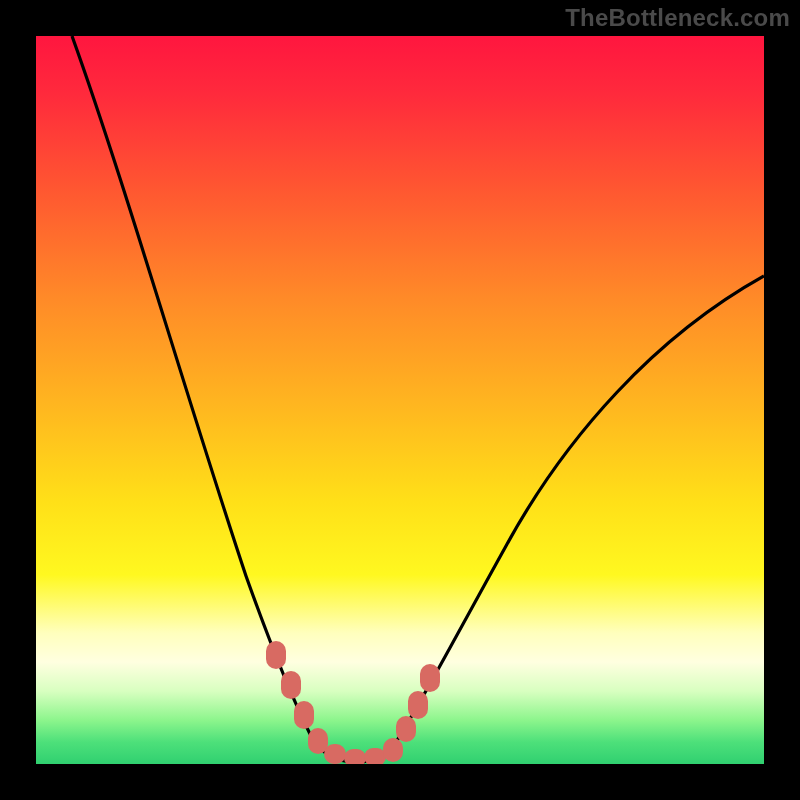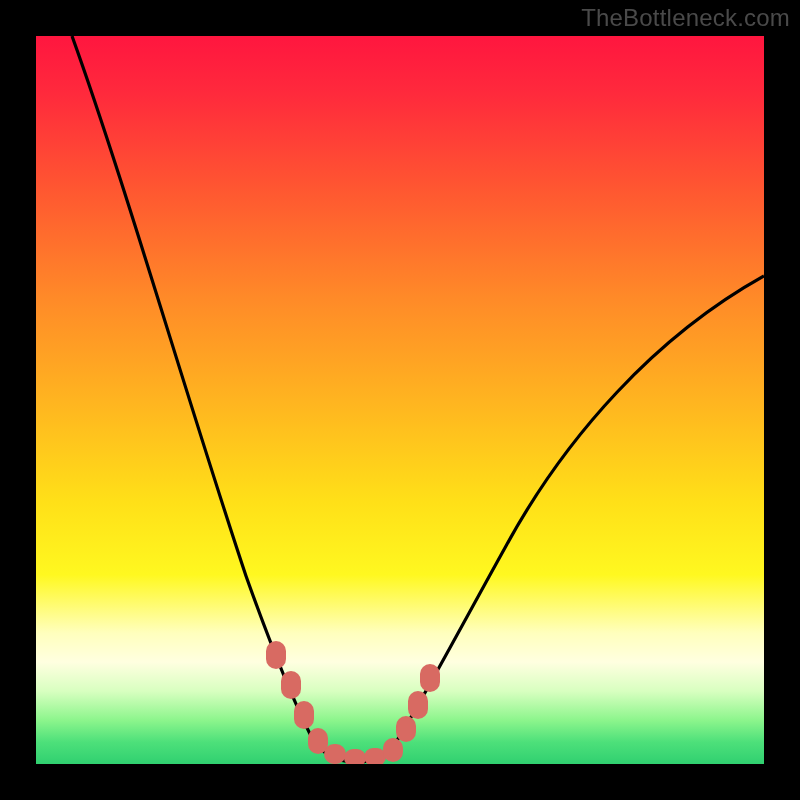--- a/index.html
+++ b/index.html
@@ -45,21 +45,21 @@
     position: absolute;
     left: 0; top: 0;
     width: 728px; height: 728px;
   }
   .watermark {
     position: absolute;
     top: 4px;
     right: 10px;
     color: #4a4a4a;
     font-size: 24px;
-    font-weight: 400;
+    font-weight: 700;
     letter-spacing: 0.2px;
   }
 </style>
 </head>
 <body>
 
 <div class="frame">
 
   <div class="plot-area">
     <svg viewBox="0 0 728 728">

